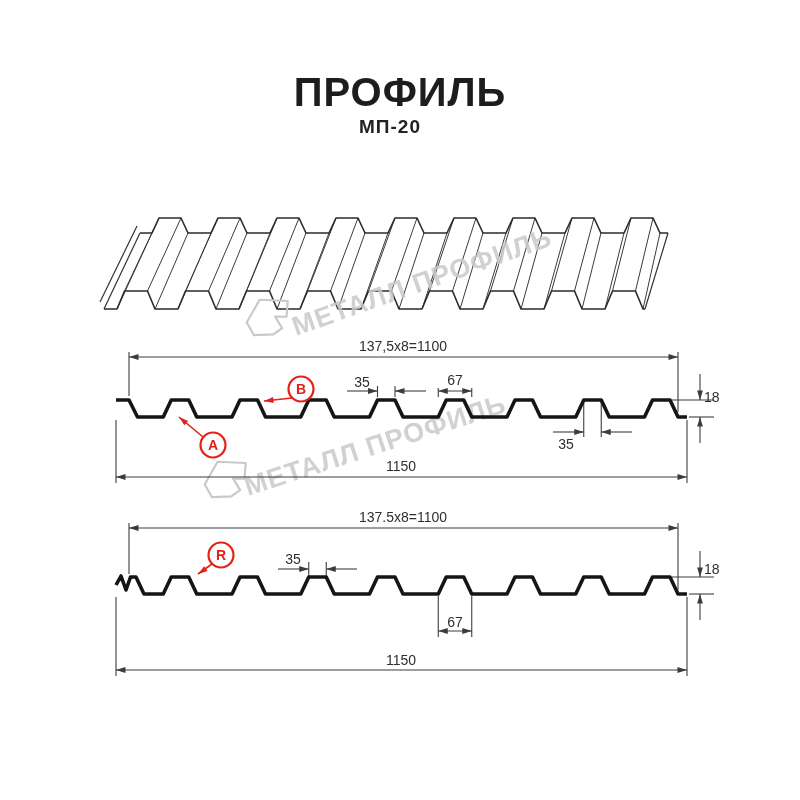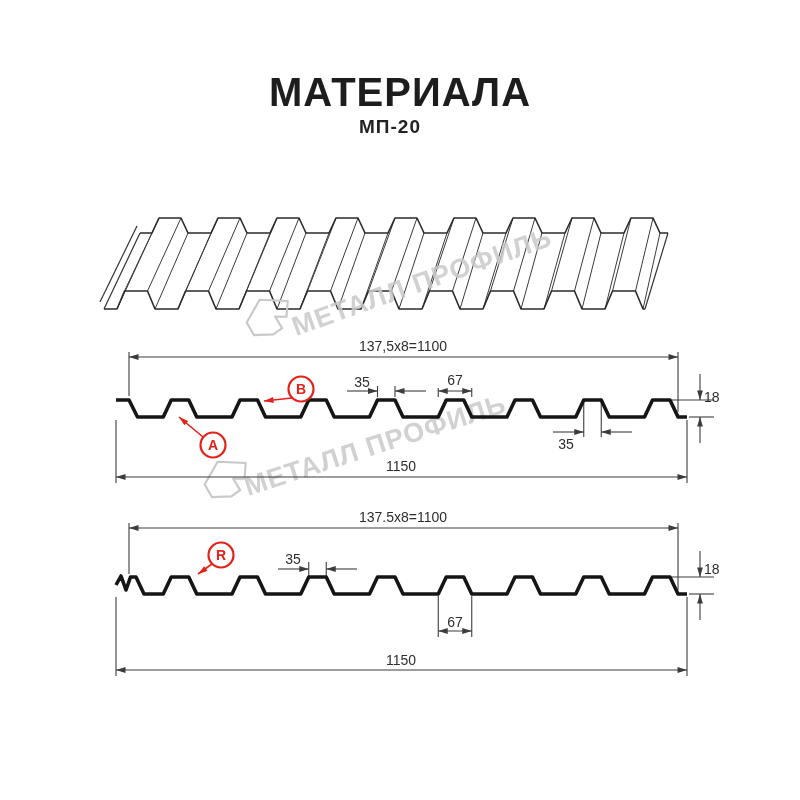--- a/index.html
+++ b/index.html
@@ -14,21 +14,21 @@
   svg{position:absolute;top:0;left:0;}
   .dim{font-family:"Liberation Sans",sans-serif;font-size:14px;fill:#2e2e2e;}
   .lbl{font-family:"Liberation Sans",sans-serif;font-size:14px;font-weight:700;fill:#e32119;}
   .wm{font-family:"Liberation Sans",sans-serif;font-size:27px;font-weight:700;
       fill:#c9c9c9;letter-spacing:1px;opacity:.85;}
 </style>
 </head>
 <body>
 
 <div class="page">
-  <div class="title">МАТЕРИАЛА</div>
+  <div class="title">ПРОФИЛЬ</div>
   <div class="subtitle">МП-20</div>
 
   <svg width="800" height="800" viewBox="0 0 800 800">
 
     <g id="sheet3d">
         <path d="M140,233 L152,233 L159,218 L181,218 L188,233 L211,233 L218,218 L240,218 L247,233 L270,233 L277,218 L299,218 L306,233 L329,233 L336,218 L358,218 L365,233 L388,233 L395,218 L417,218 L424,233 L447,233 L454,218 L476,218 L483,233 L506,233 L513,218 L535,218 L542,233 L565,233 L572,218 L594,218 L601,233 L624,233 L631,218 L653,218 L660,233 L668,233 L645,309 L643,309 L635.5,291 L612.5,291 L605,309 L582,309 L574.5,291 L551.5,291 L544,309 L521,309 L513.5,291 L490.5,291 L483,309 L460,309 L452.5,291 L429.5,291 L422,309 L399,309 L391.5,291 L368.5,291 L361,309 L338,309 L330.5,291 L307.5,291 L300,309 L277,309 L269.5,291 L246.5,291 L239,309 L216,309 L208.5,291 L185.5,291 L178,309 L155,309 L147.5,291 L124.5,291 L117,309 L104,309 Z" fill="#ffffff" stroke="none"></path>
         <line x1="152" y1="233" x2="117" y2="309" stroke="#3a3a3a" stroke-width="1"></line>
         <line x1="159" y1="218" x2="124.5" y2="291" stroke="#3a3a3a" stroke-width="1"></line>
         <line x1="181" y1="218" x2="147.5" y2="291" stroke="#3a3a3a" stroke-width="1"></line>
         <line x1="188" y1="233" x2="155" y2="309" stroke="#3a3a3a" stroke-width="1"></line>

